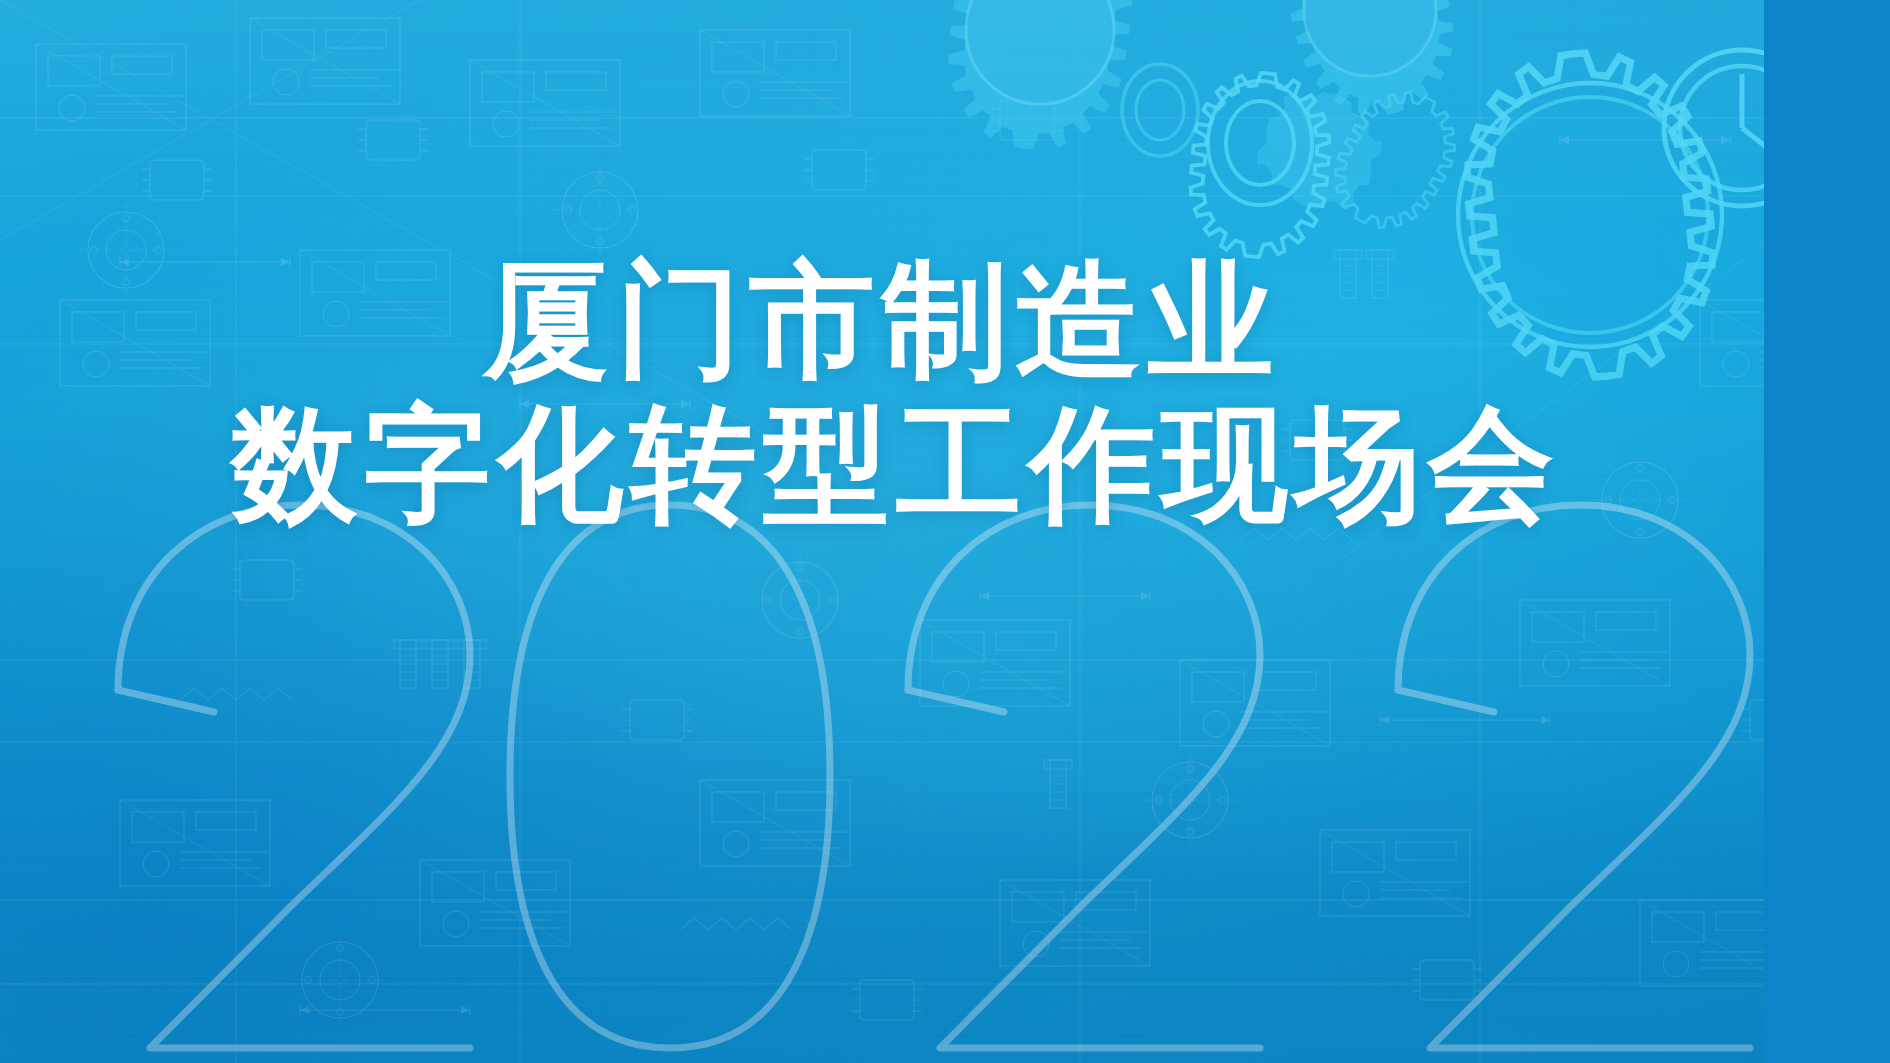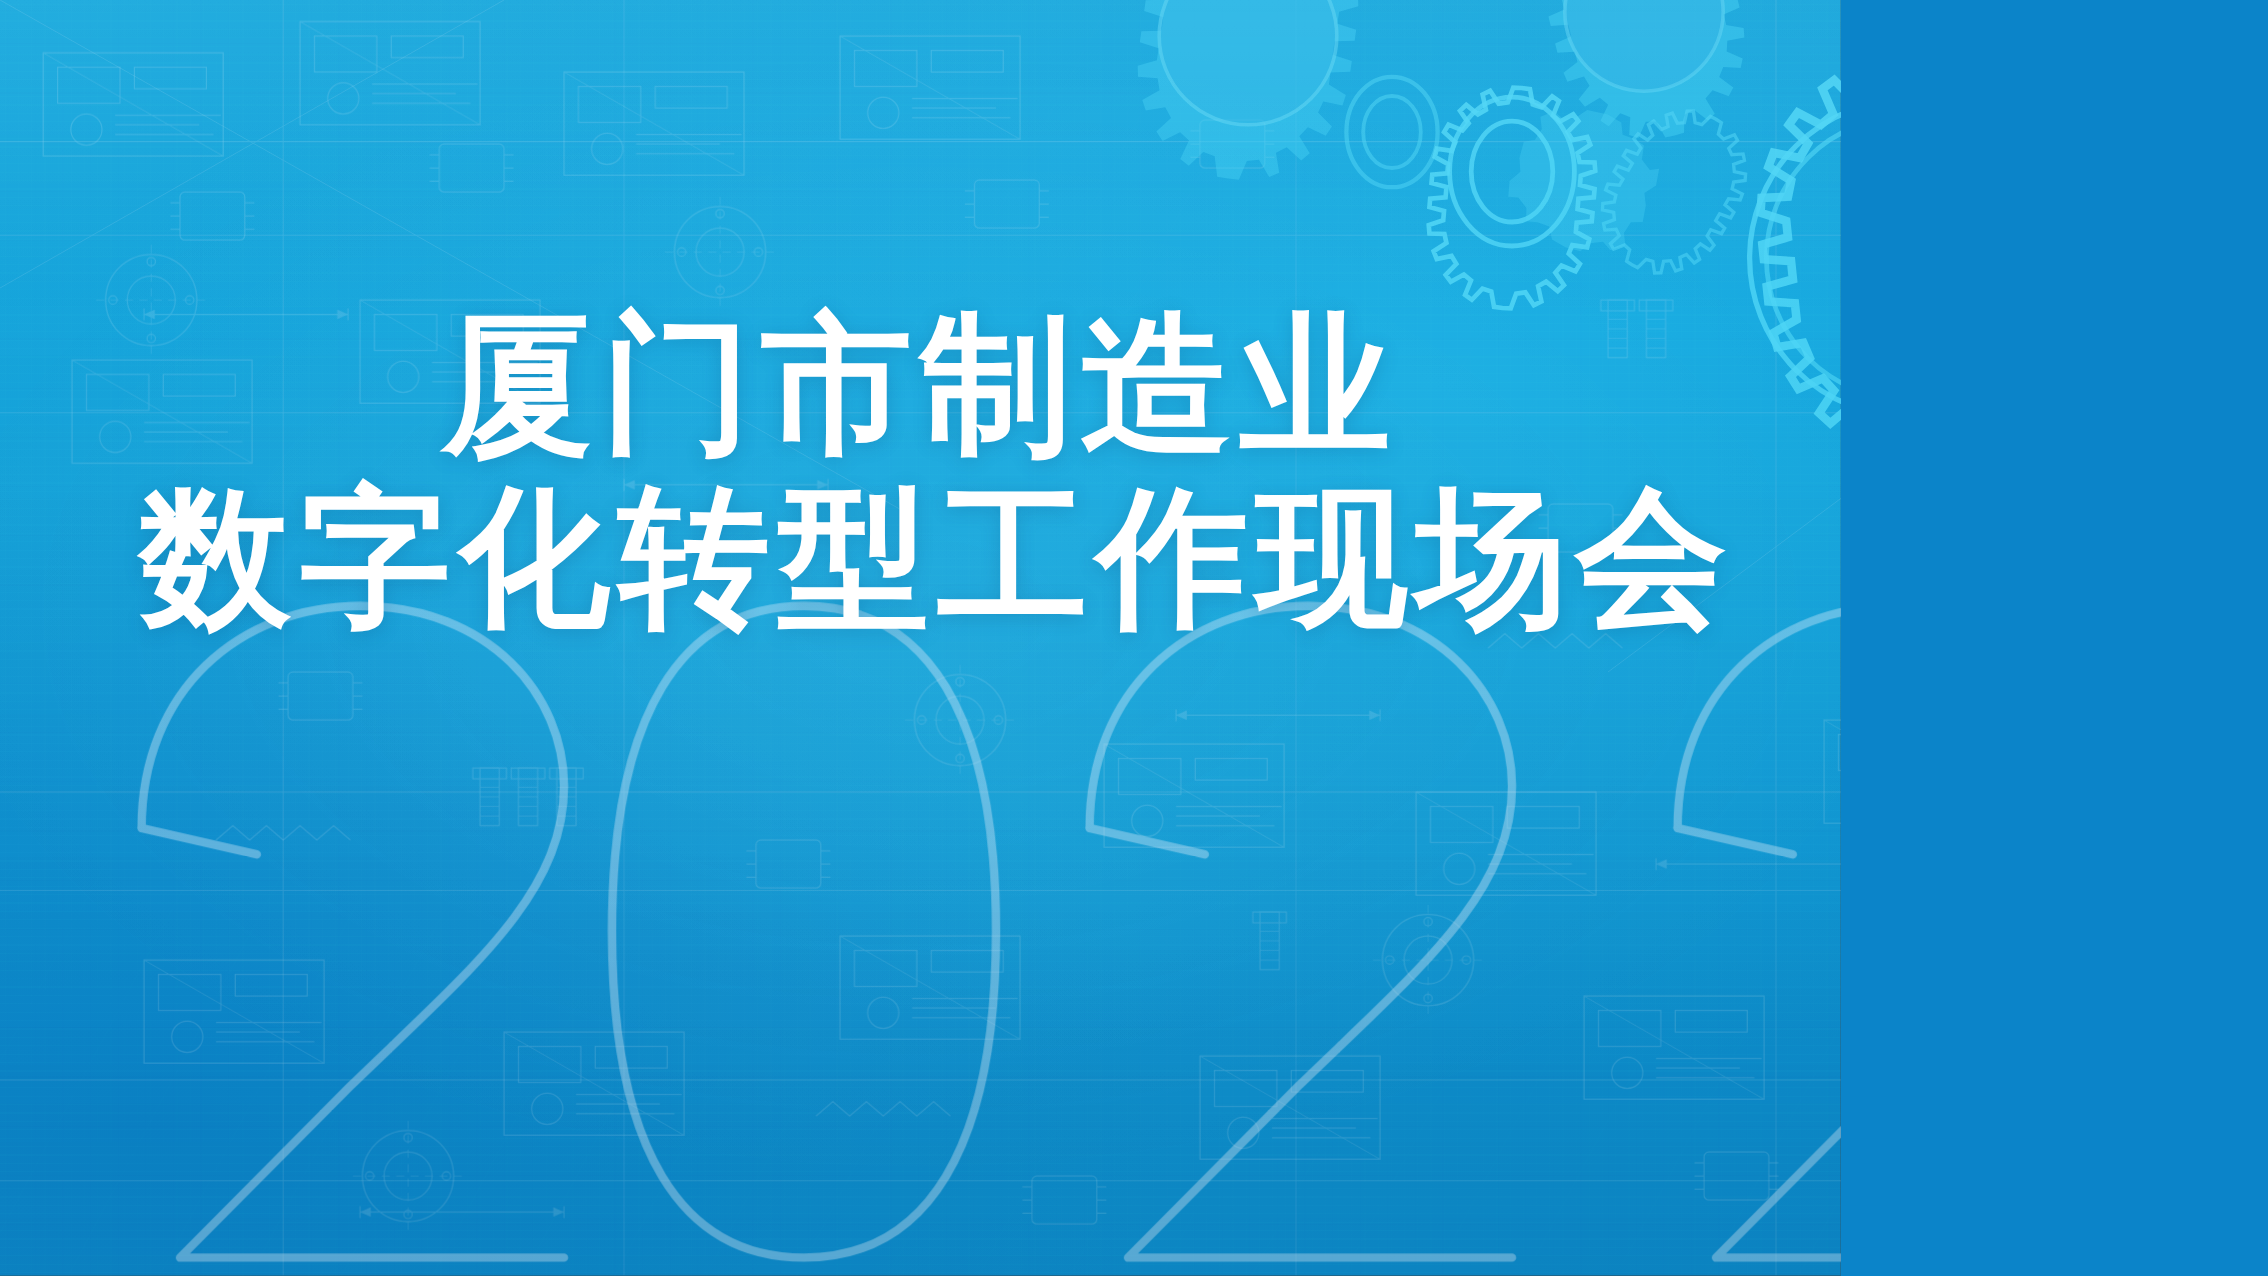--- a/index.html
+++ b/index.html
@@ -7,24 +7,24 @@
     margin: 0;
     padding: 0;
     background: #0b84c9;
   }
   body {
     font-family: "Liberation Sans", "DejaVu Sans", sans-serif;
   }
 
   #banner {
     position: relative;
-    width: 1534px;
+    width: 1764px;
     height: 1063px;
     overflow: hidden;
-    background: #404040;
+    background: #1d4ed8;
     isolation: isolate;
   }
 
   
   .bg-base {
     position: absolute;
     inset: 0;
     background:
       radial-gradient(ellipse 120% 90% at 78% 30%, #1cb0e4 0%, rgba(28,176,228,0) 60%),
       radial-gradient(ellipse 90% 80% at 8% 88%, #0b87ce 0%, rgba(11,135,206,0) 62%),

